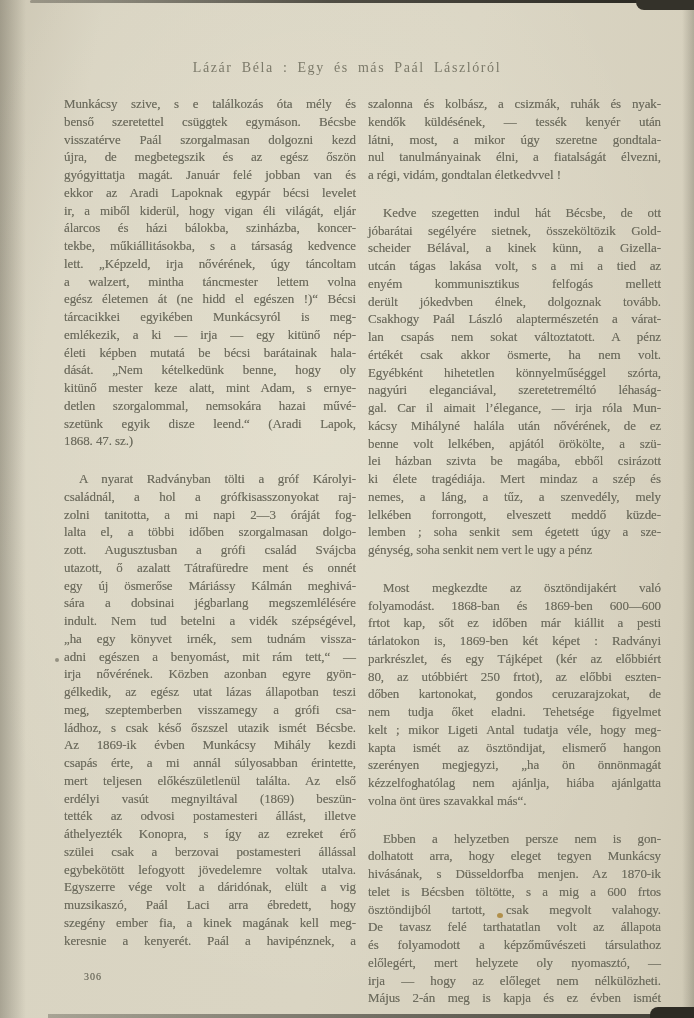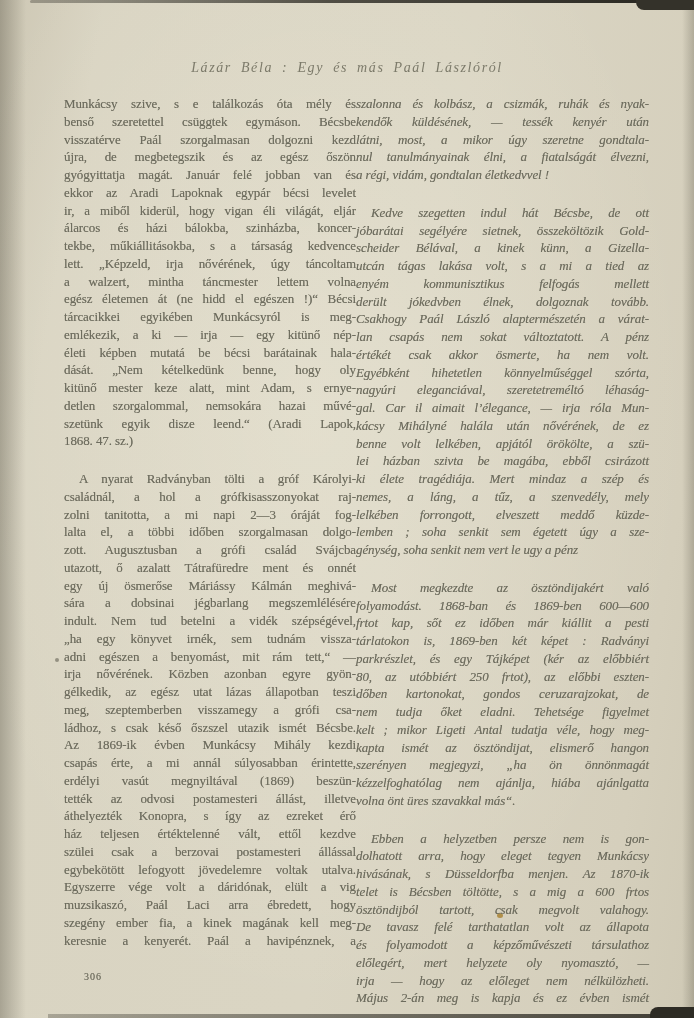--- a/index.html
+++ b/index.html
@@ -26,27 +26,27 @@
                  background:linear-gradient(to right, rgba(52,50,42,0.30), rgba(36,34,28,0.85)); }
   .bottom-corner { position:absolute; bottom:0; right:0; width:44px; height:11px;
                  background:#2d2b24; border-radius:8px 0 0 0; }
   .speck-1 { position:absolute; left:55px; top:658px; width:4px; height:4px; border-radius:50%;
              background:rgba(90,88,74,0.55); }
   .speck-2 { position:absolute; left:497px; top:913px; width:6px; height:5px; border-radius:50%;
              background:#a87f2e; opacity:0.8; }
 
   .running-header {
     position:absolute; top:60px; left:48px; width:598px;
-    text-align:center; font-style:italic; font-size:14px;
+    text-align:center; font-size:14px;
     letter-spacing:1.6px; word-spacing:4px; color:#7c7a6a;
   }
 
   .col { position:absolute; top:95px; }
   .col-left  { left:64px;  width:292px; }
-  .col-right { left:356px; width:293px;font-style:italic; }
+  .col-right { left:368px; width:293px; }
 
   .para { margin:0; }
   .line {
     font-size:13px; line-height:17.75px; height:17.75px;
     letter-spacing:-0.1px;
     text-align:justify; text-align-last:justify;
     white-space:normal; overflow:visible;
     color:#6d6c5e;
     text-shadow:0 0 0.5px rgba(96,94,80,0.55);
   }
@@ -109,24 +109,24 @@
         <div class="line">sára a dobsinai jégbarlang megszemlélésére</div>
         <div class="line">indult. Nem tud betelni a vidék szépségével,</div>
         <div class="line">„ha egy könyvet irnék, sem tudnám vissza-</div>
         <div class="line">adni egészen a benyomást, mit rám tett,“ —</div>
         <div class="line">irja nővérének. Közben azonban egyre gyön-</div>
         <div class="line">gélkedik, az egész utat lázas állapotban teszi</div>
         <div class="line">meg, szeptemberben visszamegy a grófi csa-</div>
         <div class="line">ládhoz, s csak késő őszszel utazik ismét Bécsbe.</div>
         <div class="line">Az 1869-ik évben Munkácsy Mihály kezdi</div>
         <div class="line">csapás érte, a mi annál súlyosabban érintette,</div>
+        <div class="line">mert teljesen előkészületlenül találta. Az első</div>
         <div class="line">erdélyi vasút megnyiltával (1869) beszün-</div>
         <div class="line">tették az odvosi postamesteri állást, illetve</div>
         <div class="line">áthelyezték Konopra, s így az ezreket érő</div>
-        <div class="line">ház teljesen értéktelenné vált, ettől kezdve</div>
         <div class="line">szülei csak a berzovai postamesteri állással</div>
         <div class="line">egybekötött lefogyott jövedelemre voltak utalva.</div>
         <div class="line">Egyszerre vége volt a dáridónak, elült a vig</div>
         <div class="line">muzsikaszó, Paál Laci arra ébredett, hogy</div>
         <div class="line">szegény ember fia, a kinek magának kell meg-</div>
         <div class="line">keresnie a kenyerét. Paál a havipénznek, a</div>
       </div>
     </div>
 
   <div class="col col-right">

